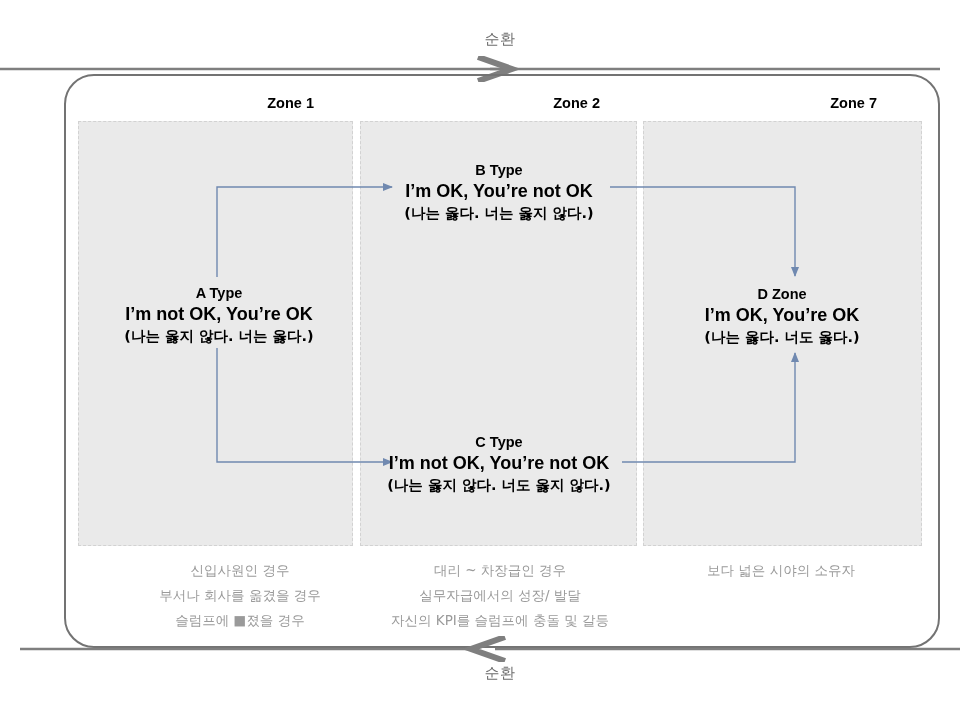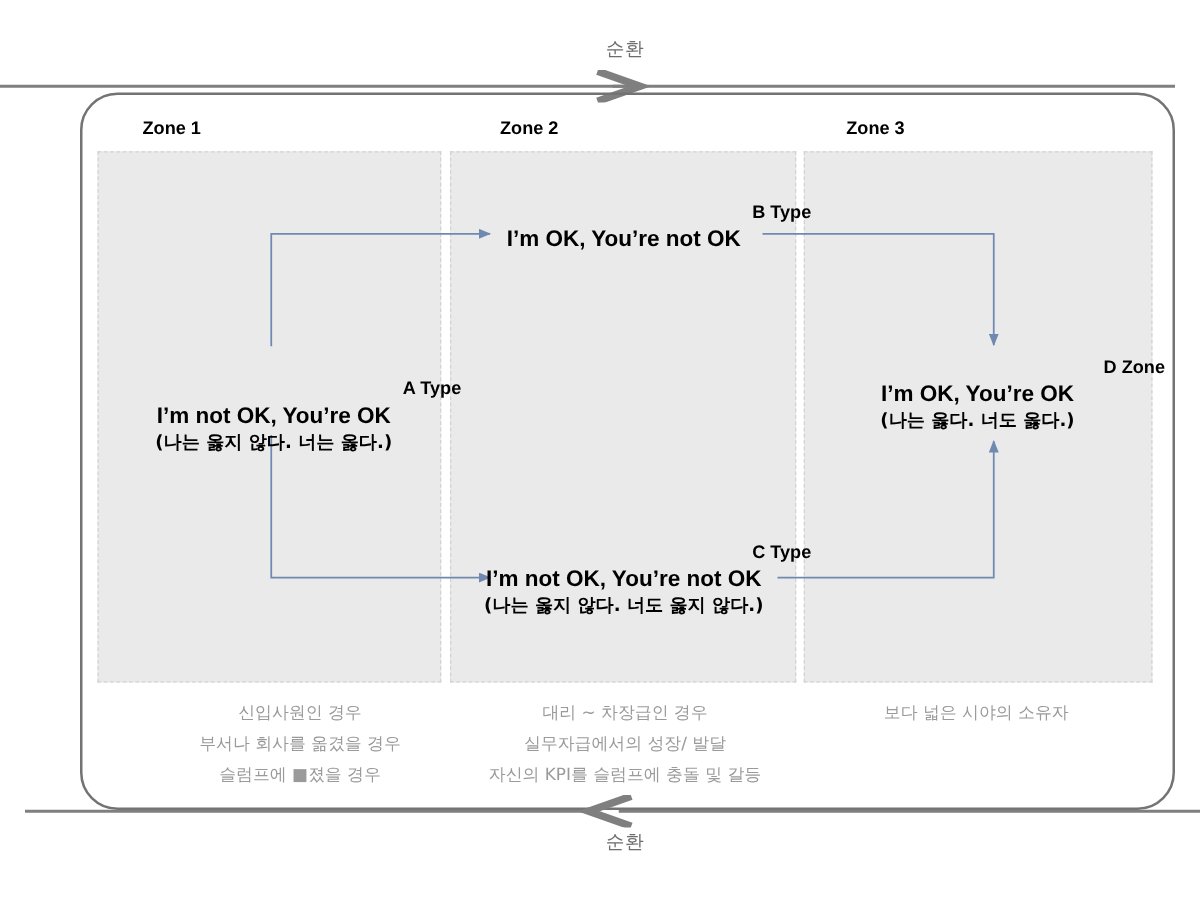--- a/index.html
+++ b/index.html
@@ -47,21 +47,21 @@
     background: transparent;
   }
 
   
   .zone-header {
     position: absolute;
     top: 95px;
     font-size: 14.5px;
     font-weight: bold;
     color: #000000;
-    text-align: left;
+    text-align: right;
     width: 200px;
   }
   #zone-header-0 { left: 114px; }
   #zone-header-1 { left: 400px; }
   #zone-header-2 { left: 677px; }
 
   
   .zone-panel {
     position: absolute;
     top: 121px;
@@ -86,37 +86,36 @@
     position: absolute;
     text-align: center;
     color: #000000;
     line-height: 1.32;
     width: 300px;
   }
   .type-node .t-title {
     font-size: 14.5px;
     font-weight: bold;
     display: block;
-    text-align: right;
   }
   .type-node .t-eng {
     font-size: 18px;
     font-weight: bold;
     display: block;
     white-space: nowrap;
   }
   .type-node .t-kor {
     font-size: 14.5px;
     font-weight: bold;
     display: block;
     white-space: nowrap;
     font-family: "DejaVu Sans", "Liberation Sans", sans-serif;
   }
 
-  #type-node-a { left: 69px;  top: 284px; margin-top: 18px; }
+  #type-node-a { left: 69px;  top: 284px; }
   #type-node-b { left: 349px; top: 161px; }
   #type-node-c { left: 349px; top: 433px; }
   #type-node-d { left: 632px; top: 285px; }
 
   
   .zone-caption {
     position: absolute;
     top: 558px;
     width: 300px;
     text-align: center;
@@ -140,21 +139,21 @@
   <svg class="cycle-arrow" id="cycle-top-arrow" width="960" height="26">
     <line x1="0" y1="13" x2="515" y2="13" stroke="#7f7f7f" stroke-width="2.5"></line>
     <line x1="940" y1="13" x2="490" y2="13" stroke="#7f7f7f" stroke-width="2.5"></line>
     <polyline points="478,1 512,13 478,25" fill="none" stroke="#7f7f7f" stroke-width="6" stroke-linejoin="miter" stroke-linecap="butt"></polyline>
   </svg>
 
   <div id="outer-frame"></div>
 
   <div class="zone-header" id="zone-header-0">Zone 1</div>
   <div class="zone-header" id="zone-header-1">Zone 2</div>
-  <div class="zone-header" id="zone-header-2">Zone 3</div>
+  <div class="zone-header" id="zone-header-2">Zone 7</div>
 
   <div class="zone-panel" id="zone-panel-0"></div>
   <div class="zone-panel" id="zone-panel-1"></div>
   <div class="zone-panel" id="zone-panel-2"></div>
 
   <svg id="connectors">
     <defs>
       <marker id="ah-right" markerWidth="10" markerHeight="8" refX="9" refY="4" orient="auto" markerUnits="userSpaceOnUse">
         <path d="M0,0 L10,4 L0,8 Z" fill="#7089b0"></path>
       </marker>
@@ -177,20 +176,21 @@
 
   <div class="type-node" id="type-node-a">
     <span class="t-title">A Type</span>
     <span class="t-eng">I’m not OK, You’re OK</span>
     <span class="t-kor">(나는 옳지 않다. 너는 옳다.)</span>
   </div>
 
   <div class="type-node" id="type-node-b">
     <span class="t-title">B Type</span>
     <span class="t-eng">I’m OK, You’re not OK</span>
+    <span class="t-kor">(나는 옳다. 너는 옳지 않다.)</span>
   </div>
 
   <div class="type-node" id="type-node-c">
     <span class="t-title">C Type</span>
     <span class="t-eng">I’m not OK, You’re not OK</span>
     <span class="t-kor">(나는 옳지 않다. 너도 옳지 않다.)</span>
   </div>
 
   <div class="type-node" id="type-node-d">
     <span class="t-title">D Zone</span>

